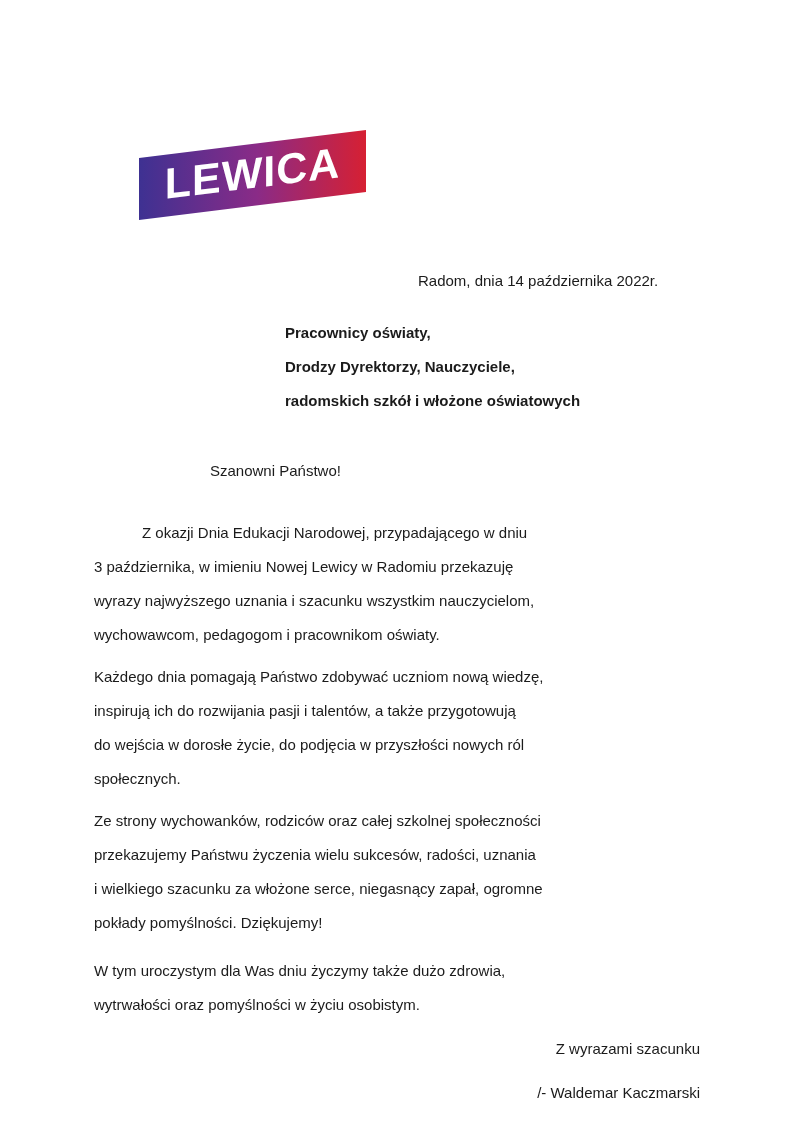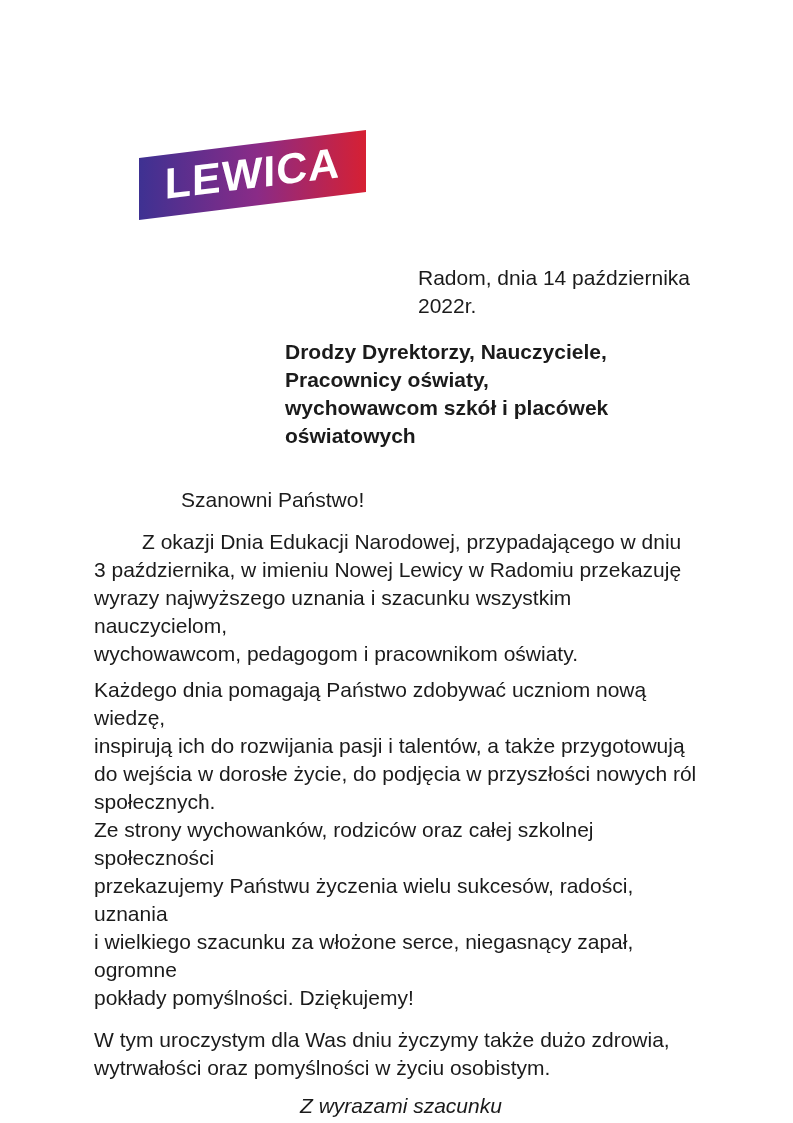--- a/index.html
+++ b/index.html
@@ -26,50 +26,50 @@
   .logo-text {
     color: #ffffff;
     font-weight: bold;
     font-size: 43px;
     letter-spacing: 1px;
     line-height: 1;
     padding-bottom: 3px;
     white-space: nowrap;
   }
   
-  .line { font-size: 21px; line-height: 28px; }
+  .line { font-size: 15px; line-height: 34px; }
   .date-line { margin-top: 58px; margin-left: 324px; }
   .addressee { margin-top: 18px; margin-left: 191px; font-weight: bold; }
-  .salutation { margin-top: 36px; margin-left: 87px; }
-  .para-1 { margin-top: 14px; }
+  .salutation { margin-top: 36px; margin-left: 116px; }
+  .para-1 { margin-top: 28px; }
   .para-2 { margin-top: 8px; }
-  .para-3 { margin-top: 0; }
+  .para-3 { margin-top: 8px; }
   .para-4 { margin-top: 14px; }
   .indent { text-indent: 48px; }
   .closing {
     margin-top: 10px; margin-left: 206px;
-    width: 400px; text-align: left; font-style: italic;
+    width: 400px; text-align: right;
   }
   .closing .line { margin-bottom: 10px; }
 </style>
 </head>
 <body>
 
 <div class="page">
 
   <div class="logo-banner" style="--grad-start: #3e3192; --grad-mid: #8a2b87; --grad-end: #d62033;">
     <span class="logo-text">LEWICA</span>
   </div>
 
   <div class="line date-line">Radom, dnia 14 października 2022r.</div>
 
   <div class="addressee">
+    <div class="line">Pracownicy oświaty,</div>
     <div class="line">Drodzy Dyrektorzy, Nauczyciele,</div>
-    <div class="line">Pracownicy oświaty,</div>
-    <div class="line">wychowawcom szkół i placówek oświatowych</div>
+    <div class="line">radomskich szkół i włożone oświatowych</div>
   </div>
 
   <div class="line salutation">Szanowni Państwo!</div>
 
   <div class="para-1">
     <div class="line indent">Z okazji Dnia Edukacji Narodowej, przypadającego w dniu</div>
     <div class="line">3 października, w imieniu Nowej Lewicy w Radomiu przekazuję</div>
     <div class="line">wyrazy najwyższego uznania i szacunku wszystkim nauczycielom,</div>
     <div class="line">wychowawcom, pedagogom i pracownikom oświaty.</div>
   </div>

